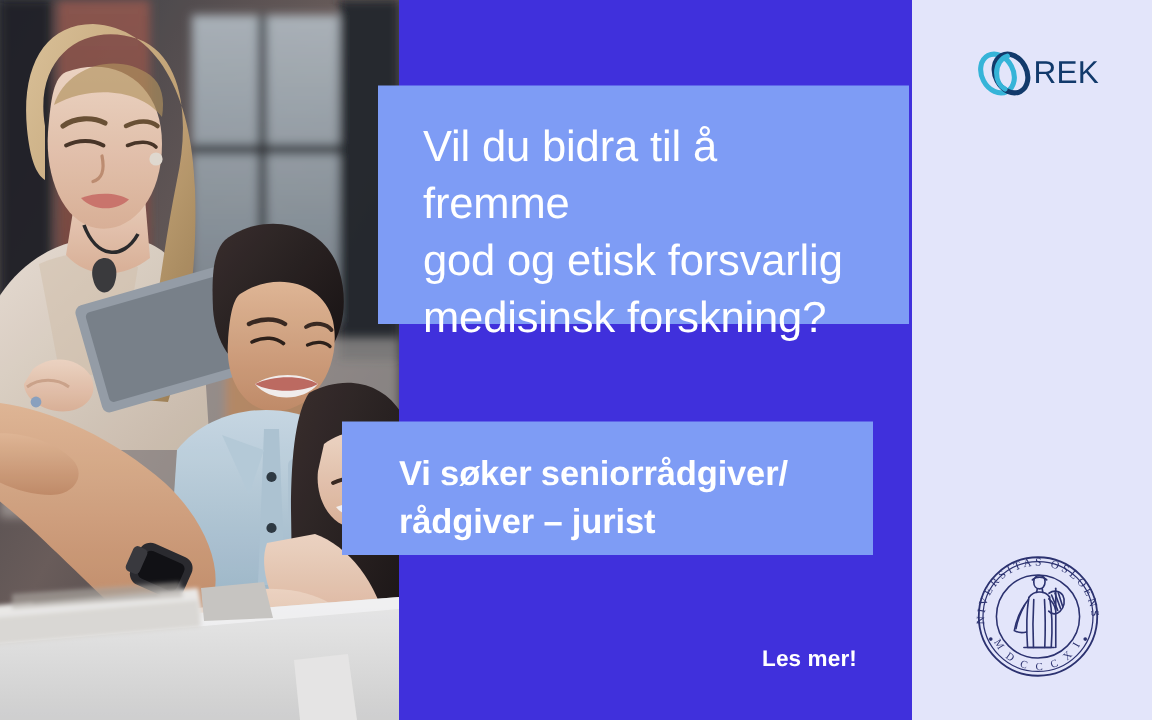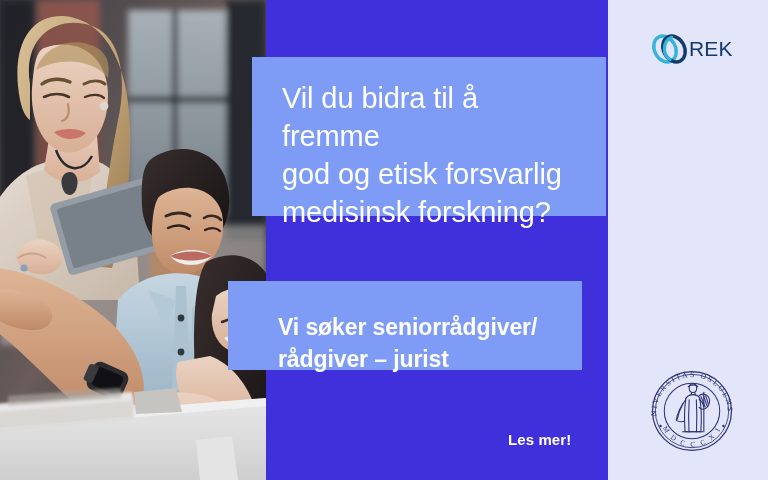--- a/index.html
+++ b/index.html
@@ -70,21 +70,21 @@
     width: 354px; height: 89px;
     padding: 18px 26px 0 38px;
   }
   #subhead-text {
     color: #ffffff;
     font-size: 23px;
     line-height: 32px;
     font-weight: 700;
     letter-spacing: -0.1px;
     white-space: pre-line;
-    margin: 12px;
+    margin: 0;
   }
 
   
   #cta-link {
     position: absolute;
     left: 508px; top: 431px;
     color: #ffffff;
     font-size: 15px;
     font-weight: 700;
     letter-spacing: 0.1px;

